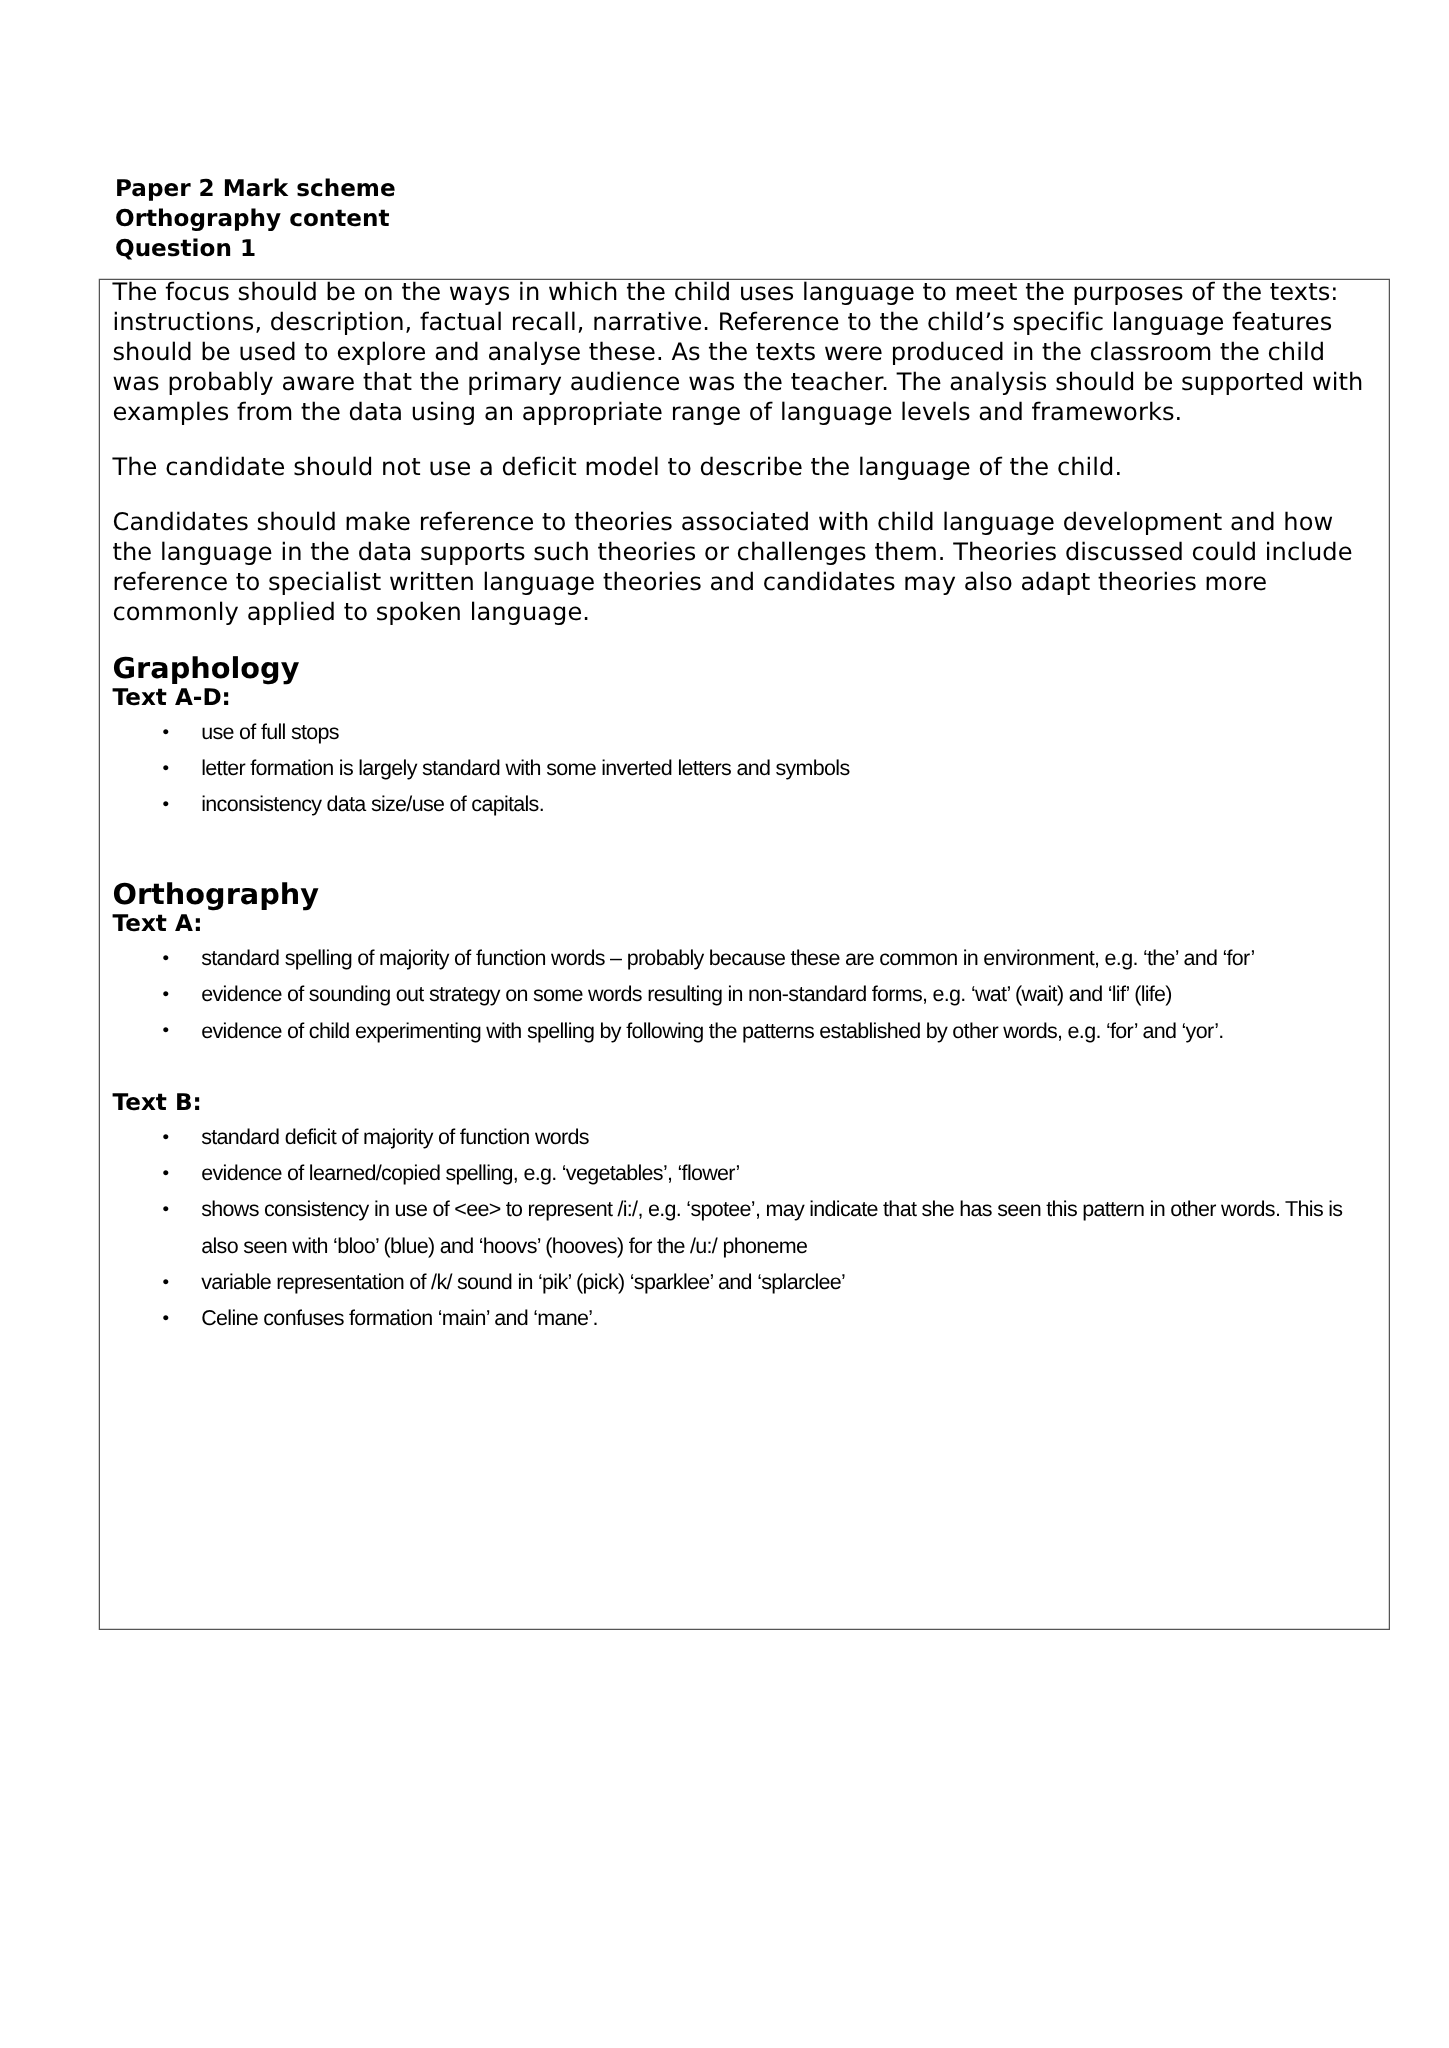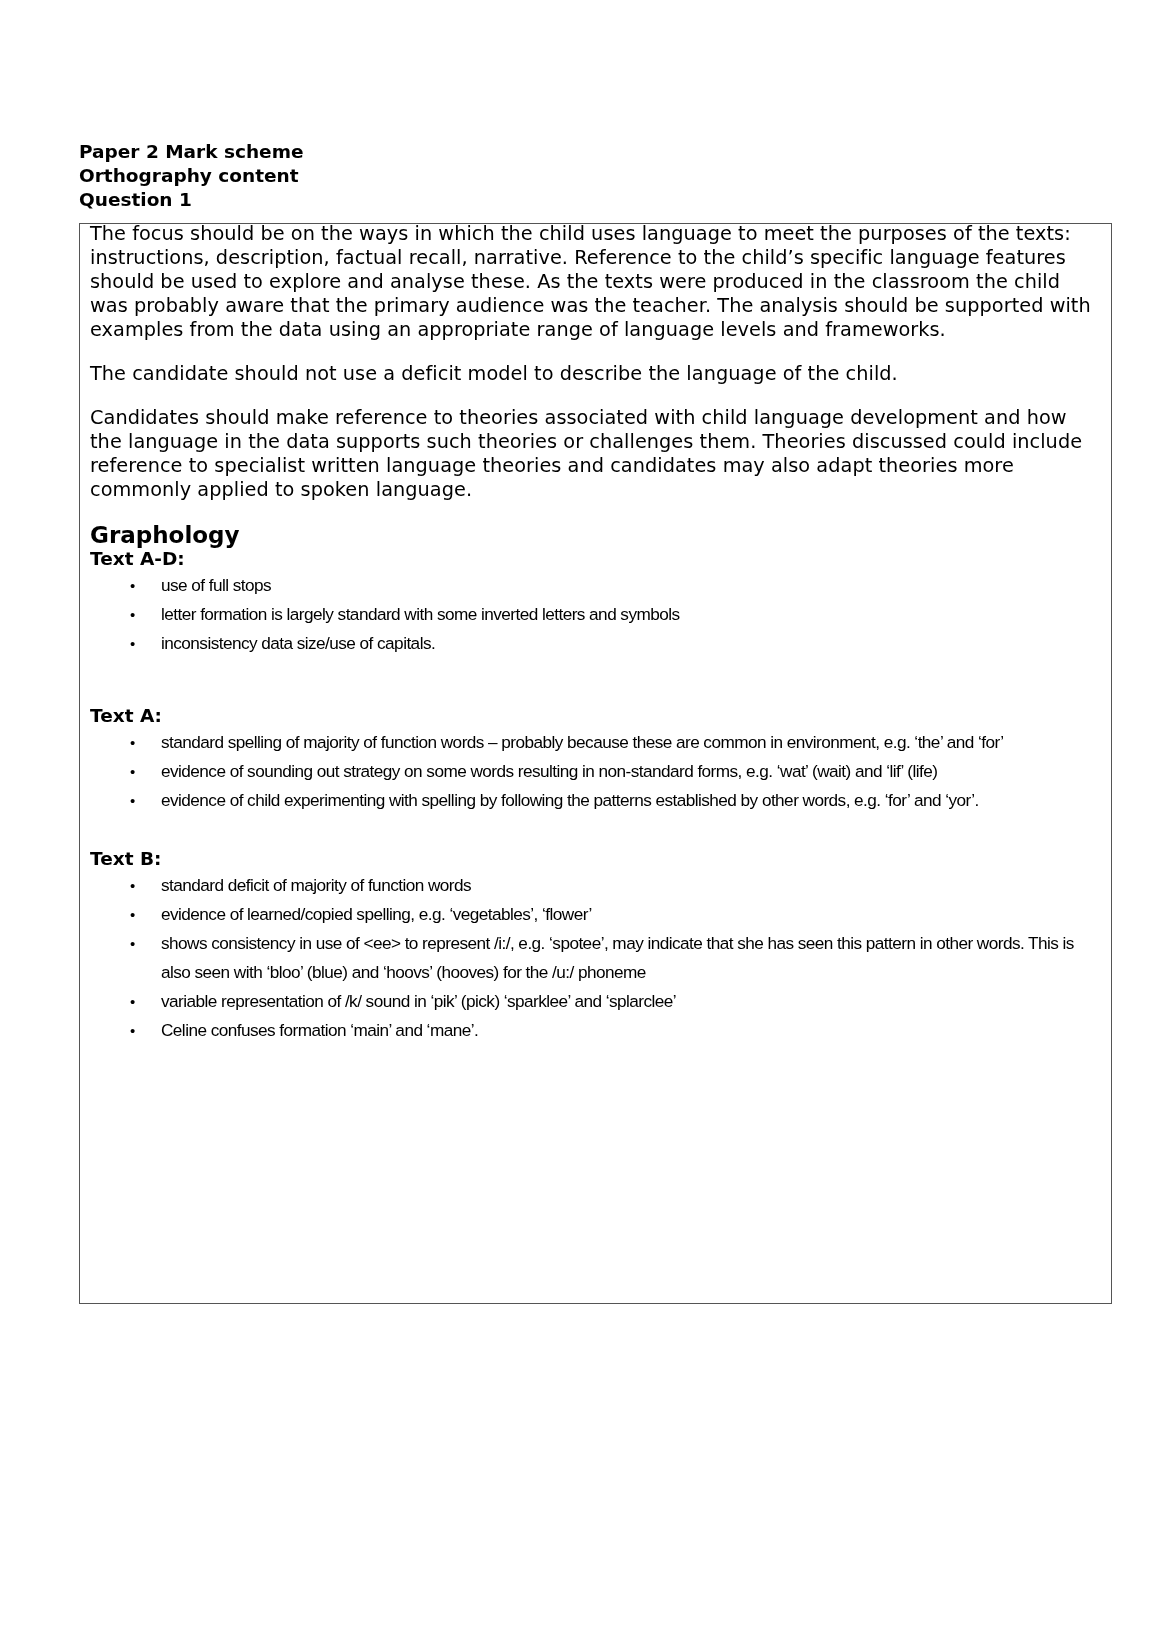--- a/index.html
+++ b/index.html
@@ -9,21 +9,21 @@
     }
     body {
       width: 1159px;
       height: 1638px;
       position: relative;
       overflow: hidden;
       color: #000000;
     }
     .page-header {
       position: absolute;
-      left: 79px;
+      left: 92px;
       top: 140px;
       font-family: "DejaVu Sans", sans-serif;
       font-weight: bold;
       font-size: 18.5px;
       line-height: 24px;
     }
     .page-header div { white-space: nowrap; }
     .content-box {
       position: absolute;
       left: 79px;
@@ -110,20 +110,21 @@
     <div class="section-heading">Graphology</div>
     <div class="sub-heading">Text A-D:</div>
     <ul class="bullets spacious">
       <li><span class="dot">•</span><span>use of full stops</span></li>
       <li><span class="dot">•</span><span>letter formation is largely standard with some inverted letters and symbols</span></li>
       <li><span class="dot">•</span><span>inconsistency data size/use of capitals.</span></li>
     </ul>
   </div>
 
   <div class="orthography">
+    <div class="section-heading">Orthography</div>
     <div class="sub-heading">Text A:</div>
     <ul class="bullets spacious">
       <li><span class="dot">•</span><span>standard spelling of majority of function words – probably because these are common in environment, e.g. ‘the’ and ‘for’</span></li>
       <li><span class="dot">•</span><span>evidence of sounding out strategy on some words resulting in non-standard forms, e.g. ‘wat’ (wait) and ‘lif’ (life)</span></li>
       <li><span class="dot">•</span><span>evidence of child experimenting with spelling by following the patterns established by other words, e.g. ‘for’ and ‘yor’.</span></li>
     </ul>
 
     <div class="text-b">
       <div class="sub-heading">Text B:</div>
       <ul class="bullets tight">

